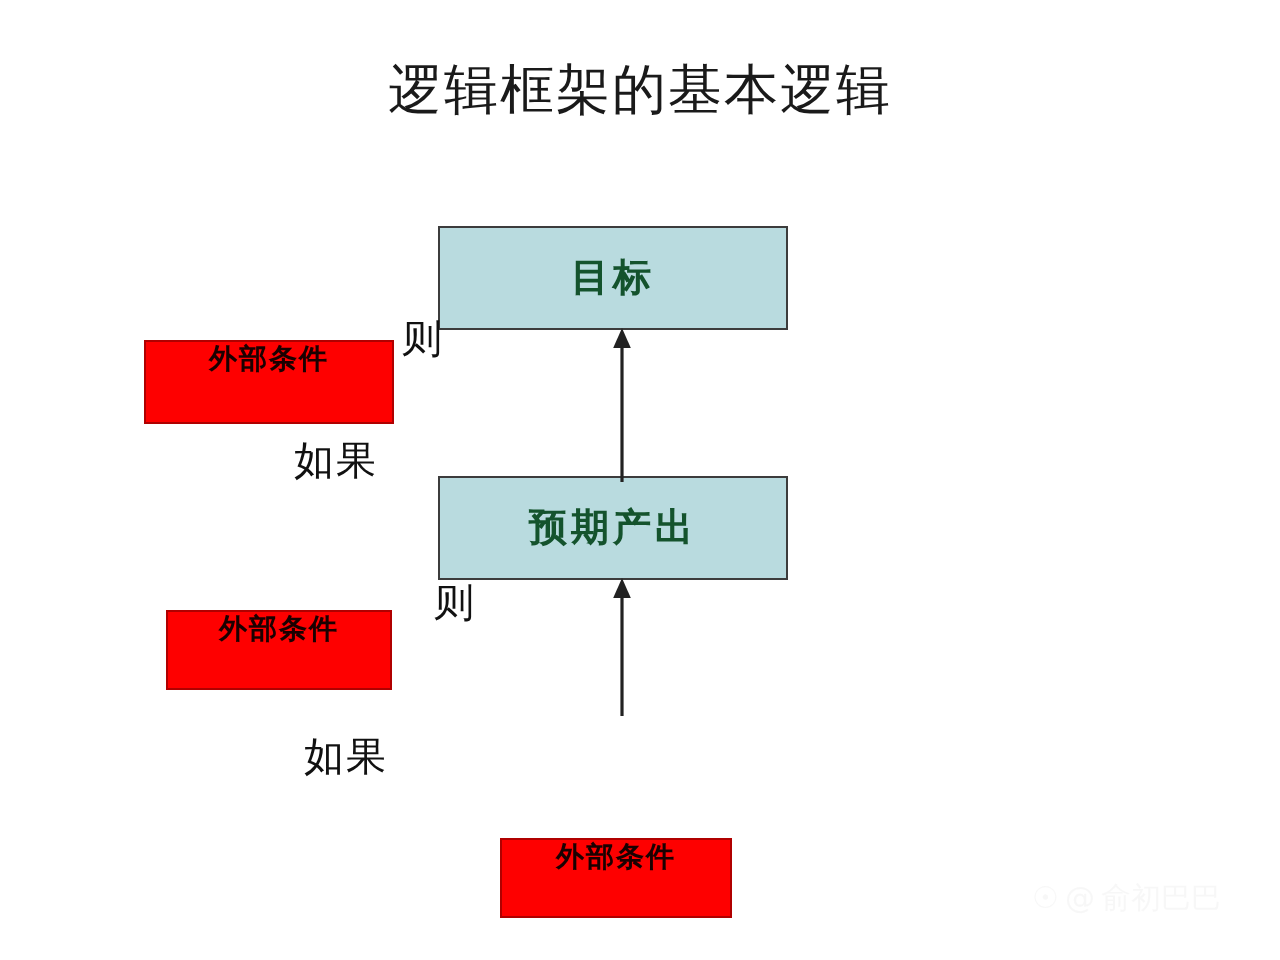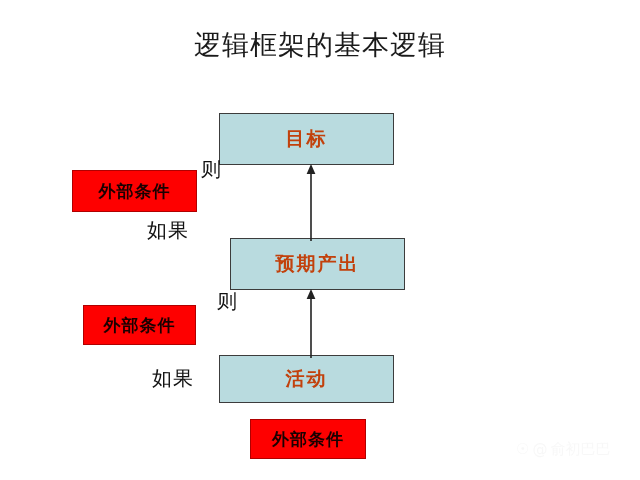--- a/index.html
+++ b/index.html
@@ -41,35 +41,35 @@
     position: absolute;
     background: #b9dbdf;
     border: 1px solid #3c3c3c;
     box-sizing: border-box;
     display: flex;
     align-items: center;
     justify-content: center;
     font-family: "Liberation Serif", "DejaVu Serif", serif;
     font-size: 19px;
     font-weight: bold;
-    color: #c2410c;
+    color: #14532d;
     letter-spacing: 2px;
   }
 
   
   .box-red {
     position: absolute;
     background: #fe0000;
     border: 1px solid #b00000;
     box-sizing: border-box;
     display: flex;
-    align-items: center;
+    align-items: flex-start;
     justify-content: center;
     font-family: "Liberation Serif", "DejaVu Serif", serif;
-    font-size: 17px;
+    font-size: 14px;
     font-weight: bold;
     color: #1a0000;
     letter-spacing: 1px;
   }
 
   
   .conn-label {
     position: absolute;
     font-family: "Liberation Serif", "DejaVu Serif", serif;
     font-size: 20px;
@@ -110,27 +110,24 @@
 <body>
 
 <div id="canvas">
 
   <div class="title">逻辑框架的基本逻辑</div>
 
   <div class="box-blue" style="left:219px; top:113px; width:175px; height:52px;">
     <span>目标</span>
   </div>
 
-  <div class="box-blue" style="left:230px; top:238px; width:175px; height:52px;">
+  <div class="box-blue" style="left:219px; top:238px; width:175px; height:52px;">
     <span>预期产出</span>
   </div>
 
-  <div class="box-blue" style="left:219px; top:355px; width:175px; height:48px;">
-    <span>活动</span>
-  </div>
 
   <div class="box-red" style="left:72px; top:170px; width:125px; height:42px;">
     <span>外部条件</span>
   </div>
 
   <div class="box-red" style="left:83px; top:305px; width:113px; height:40px;">
     <span>外部条件</span>
   </div>
 
   <div class="box-red" style="left:250px; top:419px; width:116px; height:40px;">

